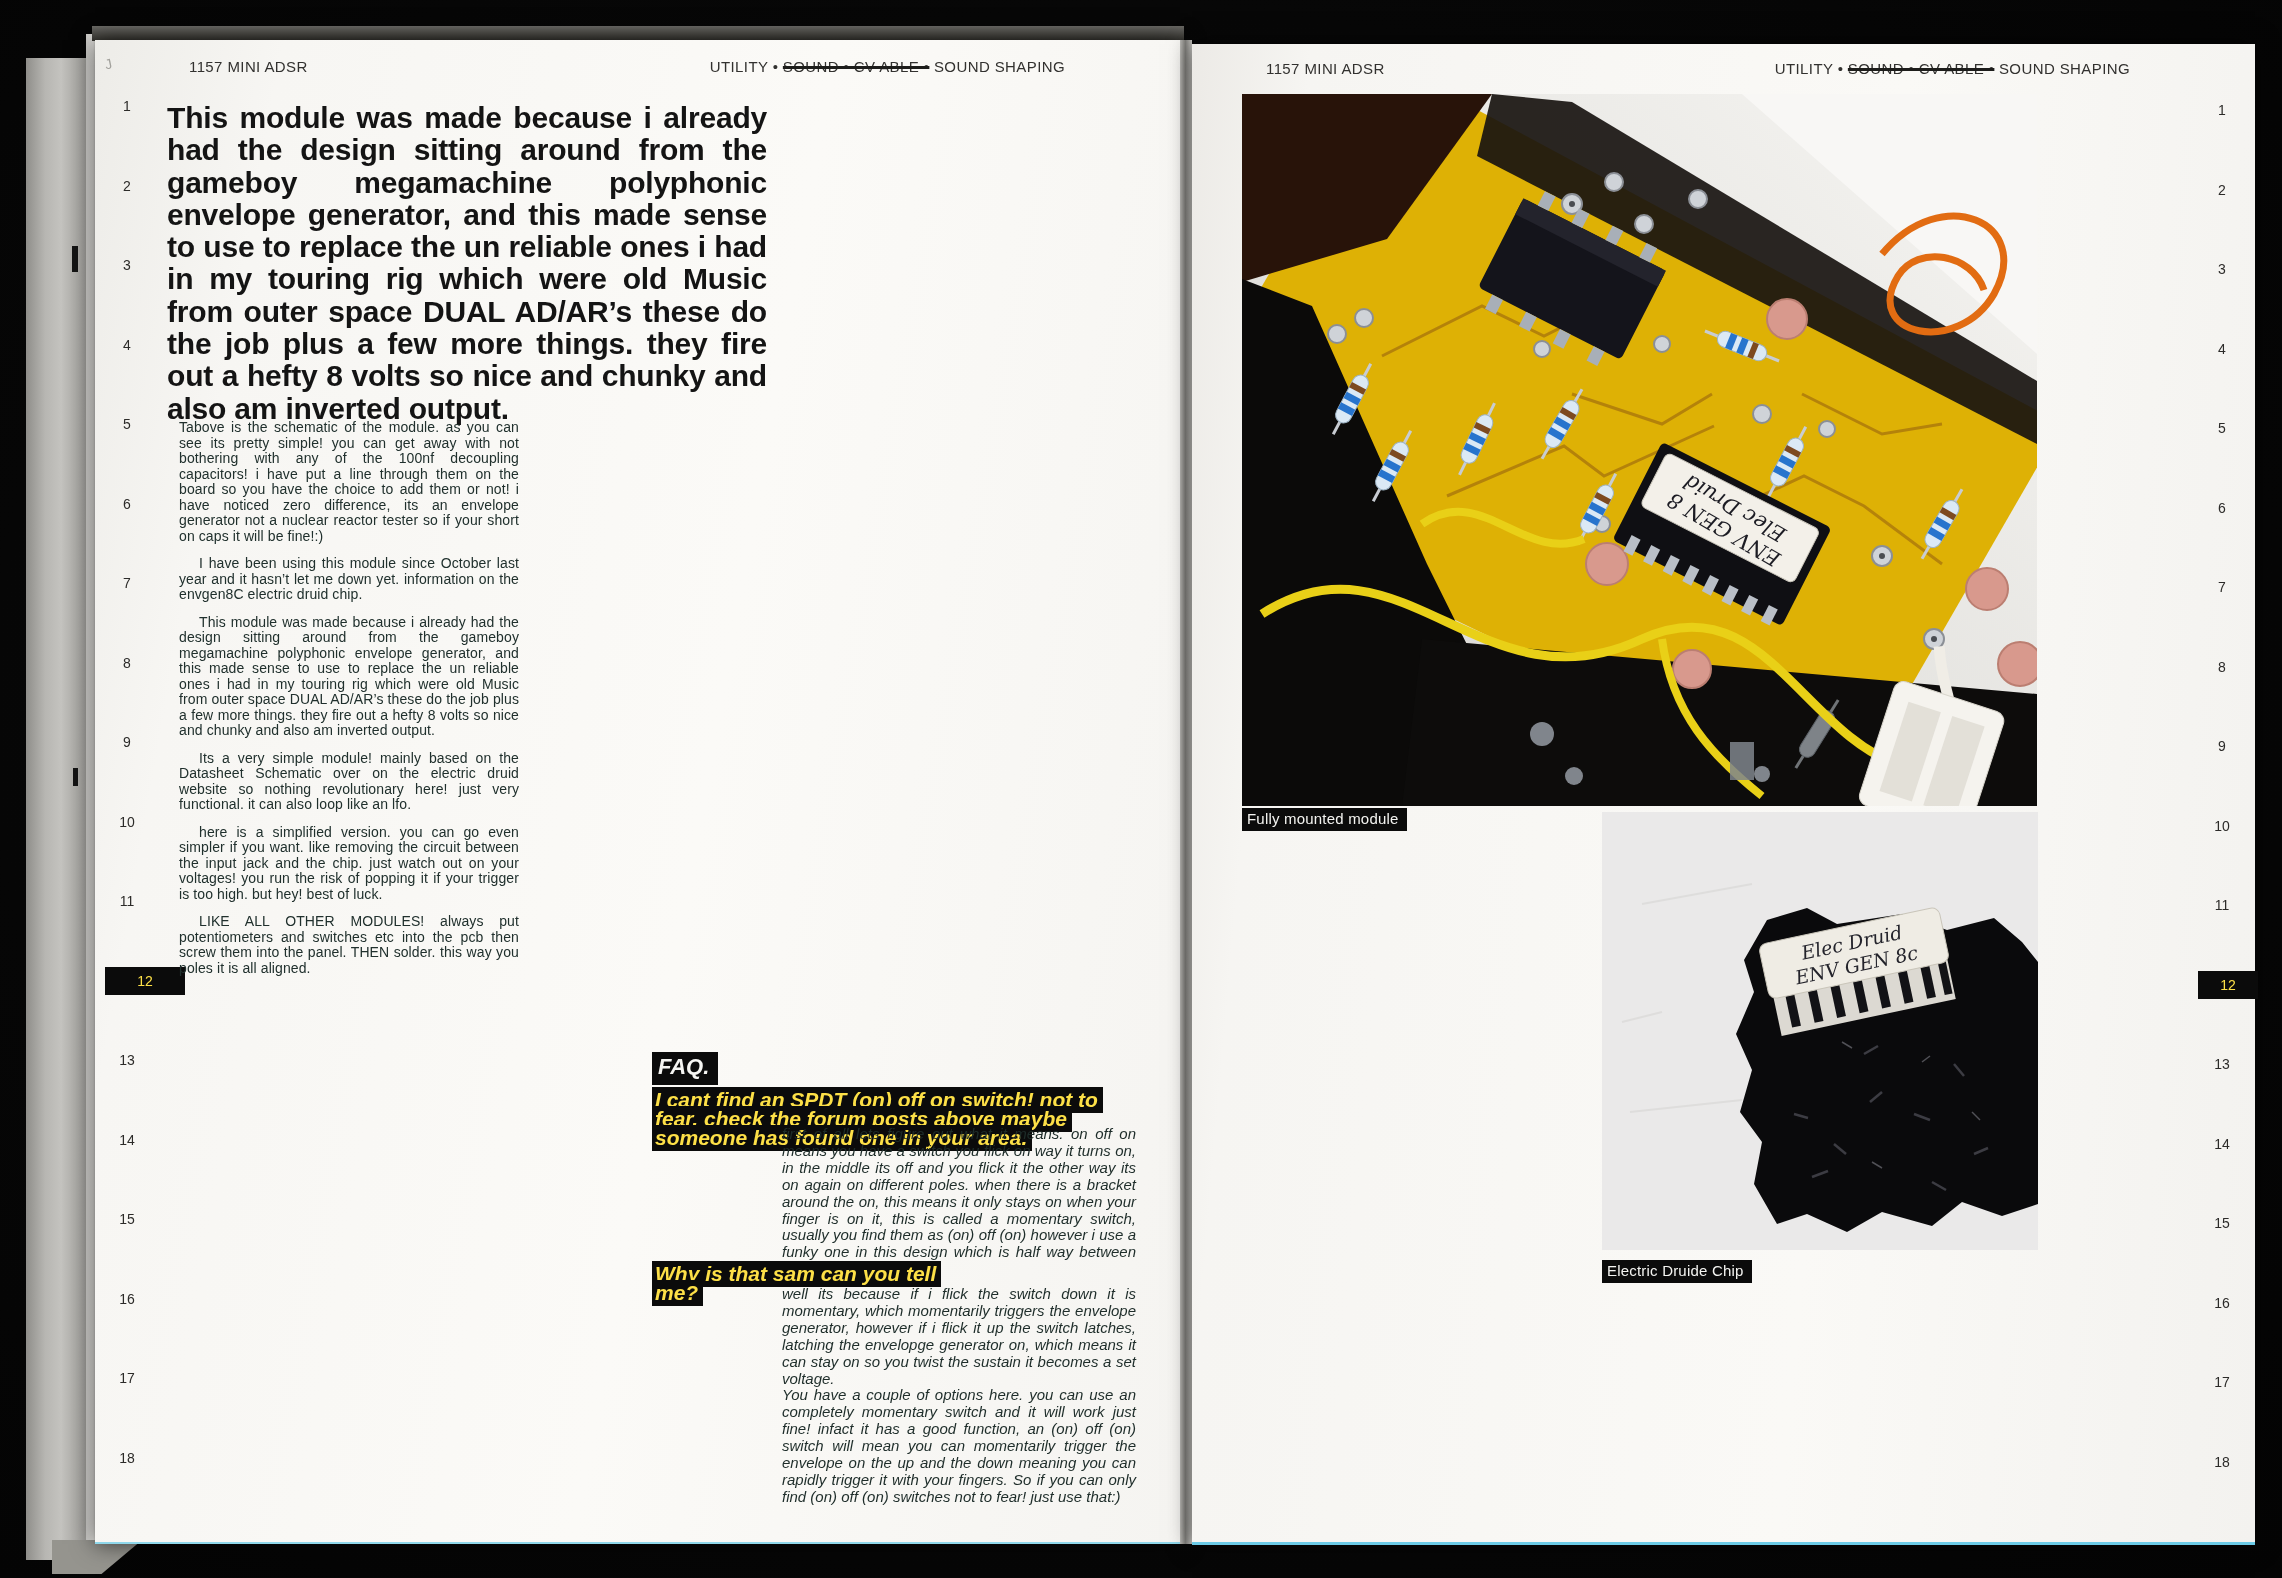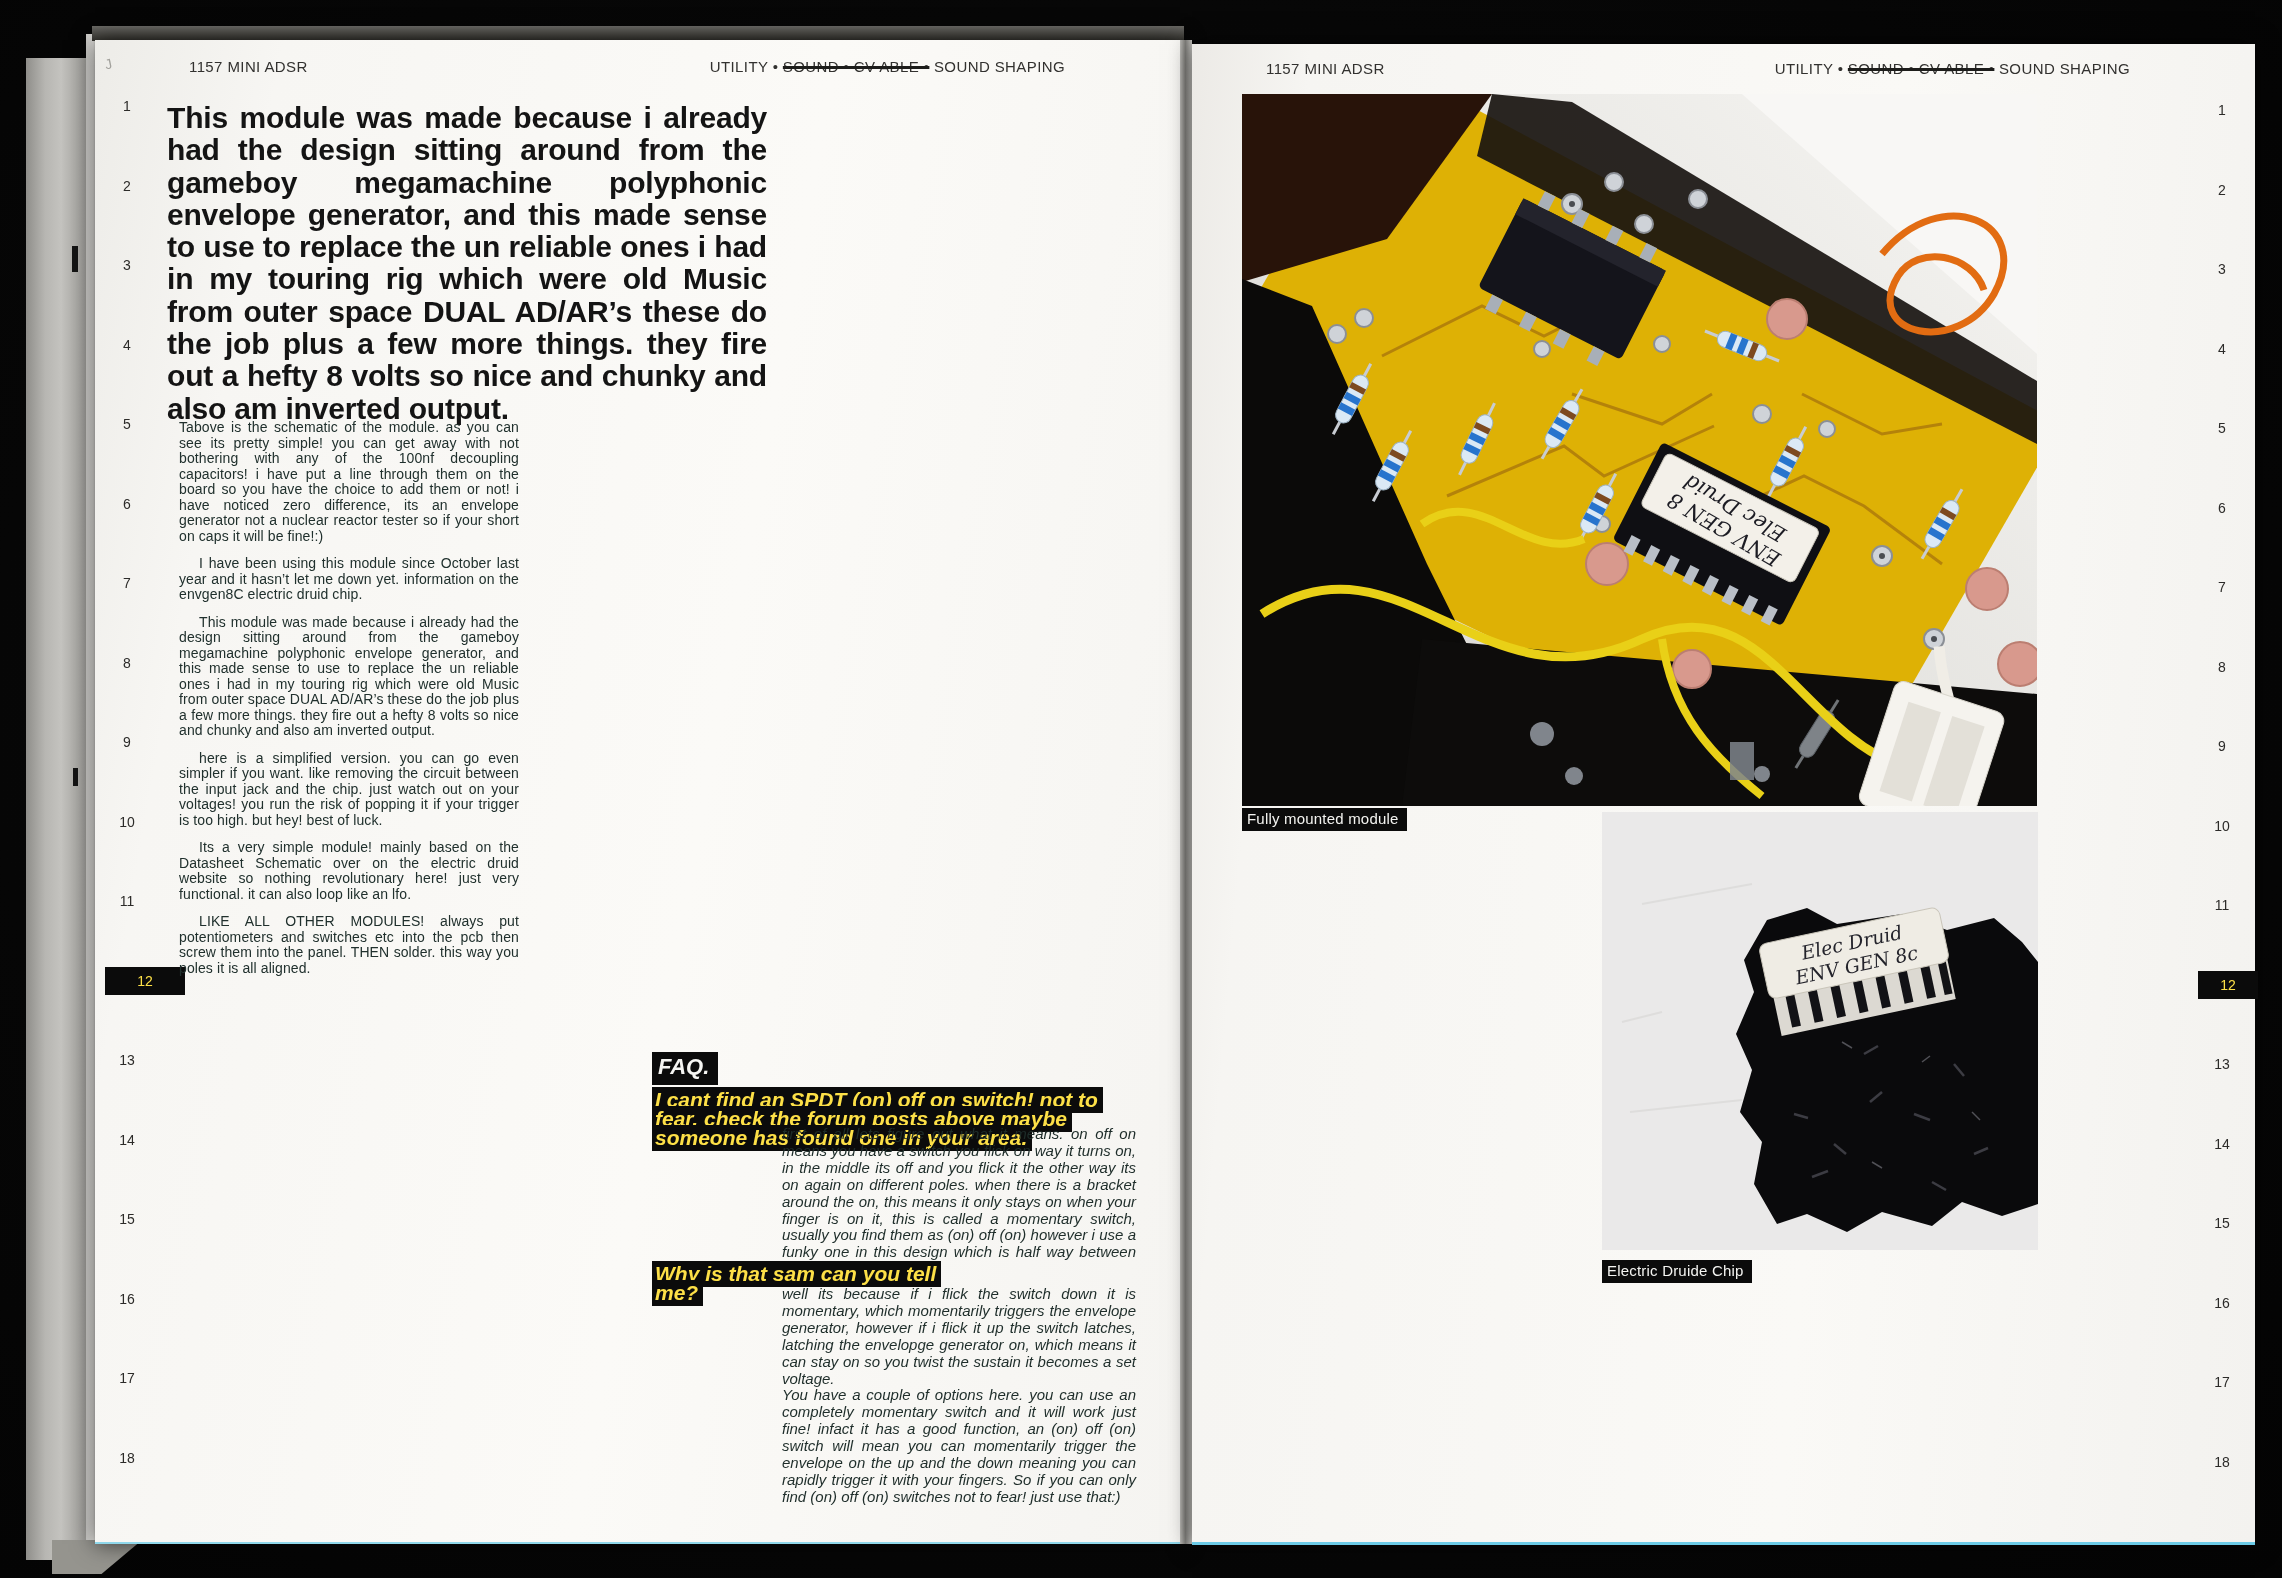--- a/index.html
+++ b/index.html
@@ -116,22 +116,22 @@
       <span class="mn">17</span>
       <span class="mn">18</span>
     </div>
 
     <p class="intro">This module was made because i already had the design sitting around from the gameboy megamachine polyphonic envelope generator, and this made sense to use to replace the un reliable ones i had in my touring rig which were old Music from outer space DUAL AD/AR’s these do the job plus a few more things. they fire out a hefty 8 volts so nice and chunky and also am inverted output.</p>
 
     <div class="bodycol">
       <p>Tabove is the schematic of the module. as you can see its pretty simple! you can get away with not bothering with any of the 100nf decoupling capacitors! i have put a line through them on the board so you have the choice to add them or not! i have noticed zero difference, its an envelope generator not a nuclear reactor tester so if your short on caps it will be fine!:)</p>
       <p>I have been using this module since October last year and it hasn’t let me down yet. information on the envgen8C electric druid chip.</p>
       <p>This module was made because i already had the design sitting around from the gameboy megamachine polyphonic envelope generator, and this made sense to use to replace the un reliable ones i had in my touring rig which were old Music from outer space DUAL AD/AR’s these do the job plus a few more things. they fire out a hefty 8 volts so nice and chunky and also am inverted output.</p>
+      <p>Its a very simple module! mainly based on the Datasheet Schematic over on the electric druid website so nothing revolutionary here! just very functional. it can also loop like an lfo.</p>
       <p>here is a simplified version. you can go even simpler if you want. like removing the circuit between the input jack and the chip. just watch out on your voltages! you run the risk of popping it if your trigger is too high. but hey! best of luck.</p>
-      <p>Its a very simple module! mainly based on the Datasheet Schematic over on the electric druid website so nothing revolutionary here! just very functional. it can also loop like an lfo.</p>
       <p>LIKE ALL OTHER MODULES! always put potentiometers and switches etc into the pcb then screw them into the panel. THEN solder. this way you poles it is all aligned.</p>
     </div>
 
     <span class="faq-label">FAQ.</span>
 
     <div class="q q1"><span class="hl-inline">I cant find an SPDT (on) off on switch! not to fear. check the forum posts above maybe someone has found one in your area.</span></div>
     <div class="ans a1">first of all lets figure out what it means. on off on means you have a switch you flick on way it turns on, in the middle its off and you flick it the other way its on again on different poles. when there is a bracket around the on, this means it only stays on when your finger is on it, this is called a momentary switch, usually you find them as (on) off (on) however i use a funky one in this design which is half way between both.</div>
 
     <div class="q q2"><span class="hl-inline">Why is that sam can you tell me?</span></div>
     <div class="ans a2">

